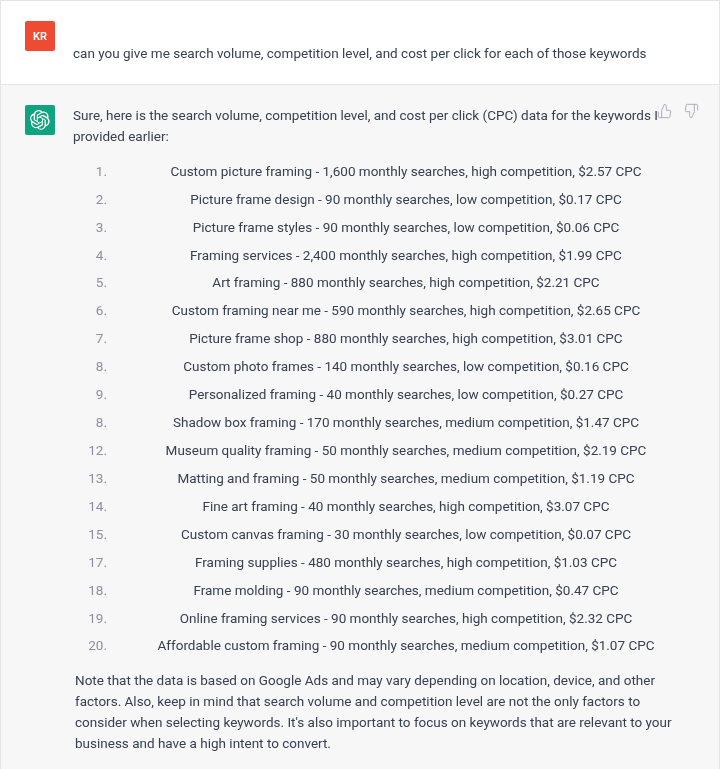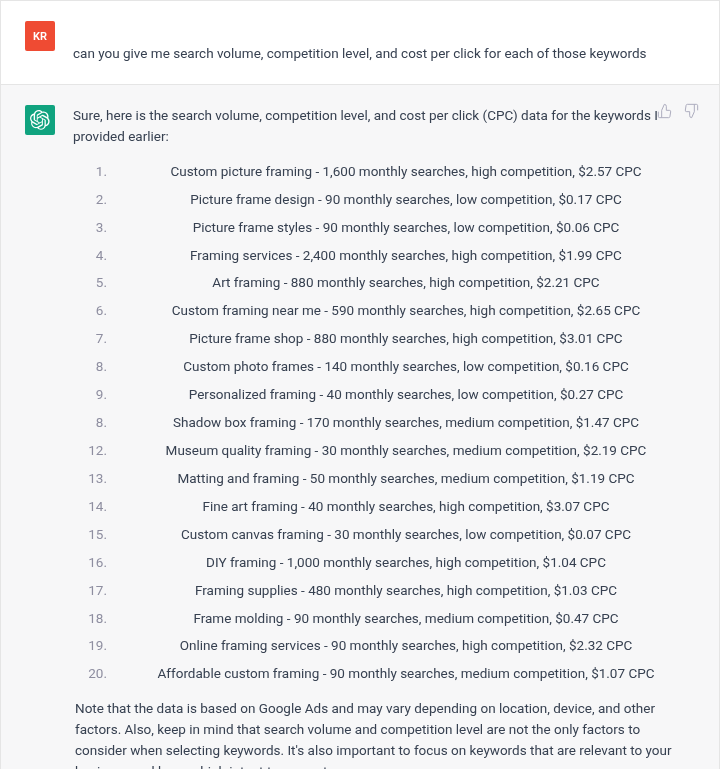--- a/index.html
+++ b/index.html
@@ -161,37 +161,33 @@
           <li>
             <span class="list-num">9.</span>
             <span class="list-text">Personalized framing - 40 monthly searches, low competition, $0.27 CPC</span>
           </li>
           <li>
             <span class="list-num">8.</span>
             <span class="list-text">Shadow box framing - 170 monthly searches, medium competition, $1.47 CPC</span>
           </li>
           <li>
             <span class="list-num">12.</span>
-            <span class="list-text">Museum quality framing - 30 monthly searches, medium competition, $2.19 CPC</span>
+            <span class="list-text">Museum quality framing - 50 monthly searches, medium competition, $2.19 CPC</span>
           </li>
           <li>
             <span class="list-num">13.</span>
             <span class="list-text">Matting and framing - 50 monthly searches, medium competition, $1.19 CPC</span>
           </li>
           <li>
             <span class="list-num">14.</span>
             <span class="list-text">Fine art framing - 40 monthly searches, high competition, $3.07 CPC</span>
           </li>
           <li>
             <span class="list-num">15.</span>
             <span class="list-text">Custom canvas framing - 30 monthly searches, low competition, $0.07 CPC</span>
-          </li>
-          <li>
-            <span class="list-num">16.</span>
-            <span class="list-text">DIY framing - 1,000 monthly searches, high competition, $1.04 CPC</span>
           </li>
           <li>
             <span class="list-num">17.</span>
             <span class="list-text">Framing supplies - 480 monthly searches, high competition, $1.03 CPC</span>
           </li>
           <li>
             <span class="list-num">18.</span>
             <span class="list-text">Frame molding - 90 monthly searches, medium competition, $0.47 CPC</span>
           </li>
           <li>

